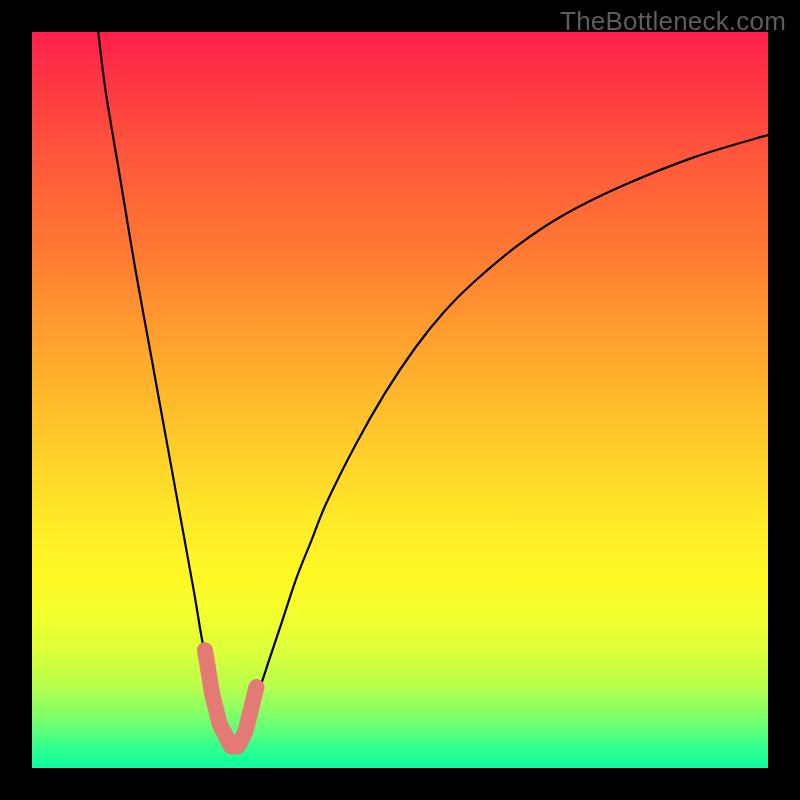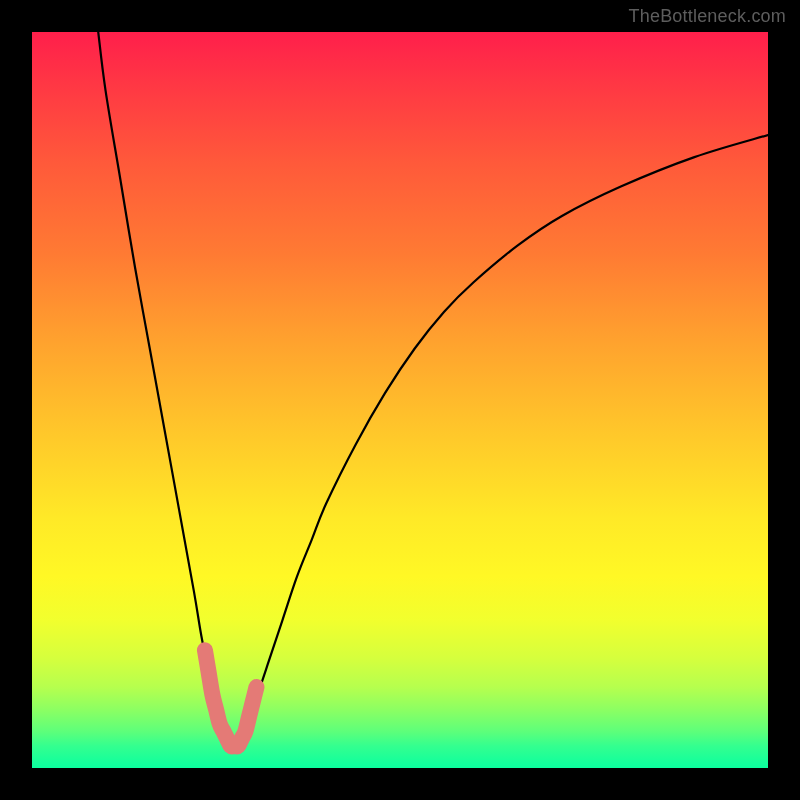--- a/index.html
+++ b/index.html
@@ -43,21 +43,21 @@
       #34ff8f 97%,
       #18ff9a 99%,
       #0cff9e 100%
     );
   }
   .watermark {
     position: absolute;
     top: 6px;
     right: 14px;
     color: #5d5d5d;
-    font-size: 18px;
+    font-size: 26px;
     letter-spacing: 0.2px;
     user-select: none;
   }
   svg.curve {
     position: absolute;
     left: 0;
     top: 0;
     width: 736px;
     height: 736px;
   }

